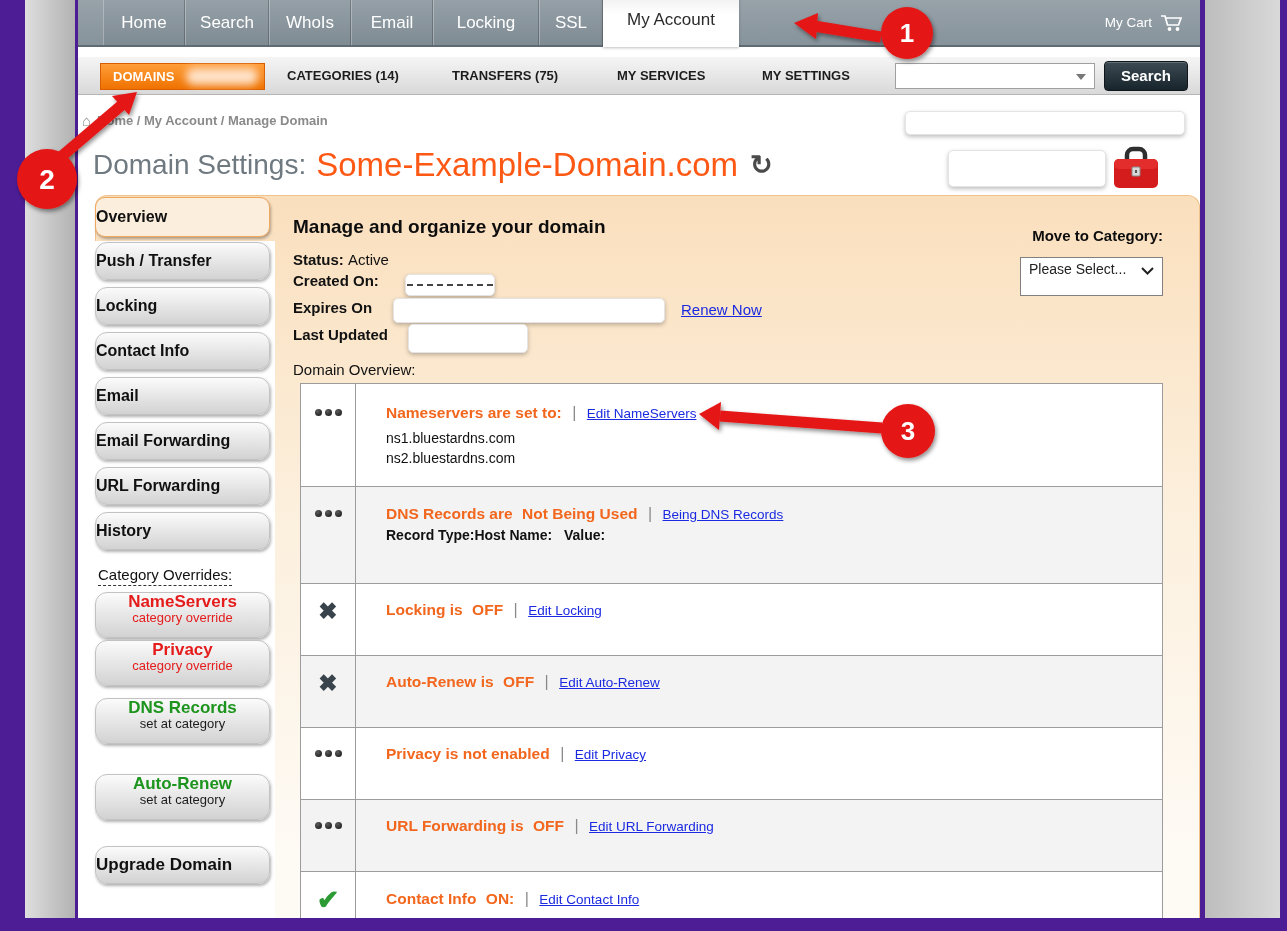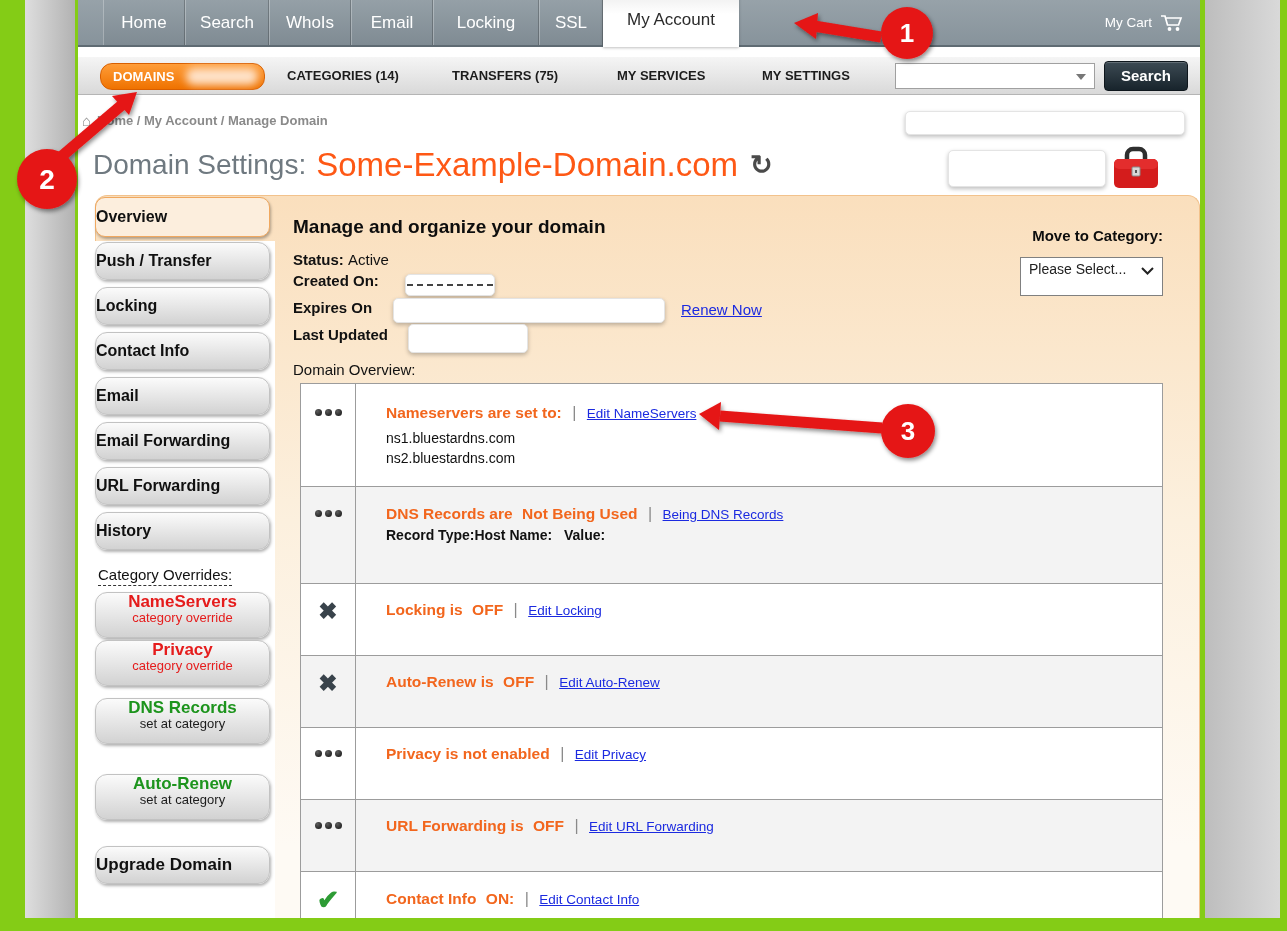--- a/index.html
+++ b/index.html
@@ -1,18 +1,18 @@
 <!DOCTYPE html>
 <html><head>
 <meta charset="utf-8">
 <style>
   * { margin:0; padding:0; box-sizing:border-box; }
   html,body { background:#fff; }
   body { font-family:"Liberation Sans", sans-serif; }
-  #stage { position:relative; width:1287px; height:931px; background:#84cc16; overflow:hidden; }
+  #stage { position:relative; width:1287px; height:931px; background:#4c1d95; overflow:hidden; }
   .abs { position:absolute; }
 
   
   .strip-left  { left:25px; top:0; width:50px; height:918px; background:linear-gradient(to right,#dedede,#b2b2b2); }
   .strip-right { left:1205px; top:0; width:75px; height:918px; background:linear-gradient(to right,#bdbdbd,#d9d9d9); }
 
   .page { left:78px; top:0; width:1122px; height:918px; background:#fff; overflow:hidden; position:absolute; }
 
   
   .topnav { left:0; top:10px; width:1122px; height:47px; background:linear-gradient(#97a2a9,#87939b);
@@ -21,21 +21,21 @@
   .navtab { display:flex; align-items:center; justify-content:center; color:#fff; font-size:17px;
             background:linear-gradient(#95a0a7,#7f8b93); border-left:1px solid rgba(255,255,255,.28);
             border-right:1px solid rgba(0,0,0,.22); cursor:pointer; }
   .navtab.active { background:linear-gradient(#ececec,#ffffff 40%); color:#2b2b2b; position:relative; top:-8px;
                    height:55px; border-radius:5px 5px 0 0; border:0; box-shadow:0 1px 3px rgba(0,0,0,.25); z-index:2; }
   .cart { margin-left:auto; margin-right:16px; display:flex; align-items:center; gap:8px; color:#fff; font-size:13.5px; cursor:pointer; }
 
   
   .subnav { left:0; top:57px; width:1122px; height:38px; background:linear-gradient(#f5f5f5,#d9d9d9);
             border-bottom:1px solid #b5b5b5; }
-  .domains-btn { position:absolute; left:22px; top:6px; width:165px; height:27px; border-radius:12px;
+  .domains-btn { position:absolute; left:22px; top:6px; width:165px; height:27px; border-radius:0;
                  background:linear-gradient(#ff9d38,#ef7200); border:1px solid #d85f00;
                  color:#fff; font-size:13px; font-weight:bold; line-height:25px; padding-left:12px; cursor:pointer; }
   .domains-blur { position:absolute; right:6px; top:4px; width:72px; height:17px; border-radius:8px;
                   background:rgba(255,236,220,.9); filter:blur(4px); }
   .subitem { position:absolute; top:0; height:38px; line-height:38px; font-size:13px; font-weight:bold; color:#1c1c1c; cursor:pointer; }
   .combo { position:absolute; left:817px; top:6px; width:200px; height:26px; background:#fff; border:1px solid #a0a0a0; cursor:pointer; }
   .combo .tri { position:absolute; right:8px; top:10px; width:0; height:0;
                 border-left:5px solid transparent; border-right:5px solid transparent; border-top:6px solid #777; }
   .searchbtn { position:absolute; left:1026px; top:4px; width:84px; height:30px; border-radius:4px;
                background:linear-gradient(#3c4a53,#18242c); border:1px solid #0e161c; color:#fff;

